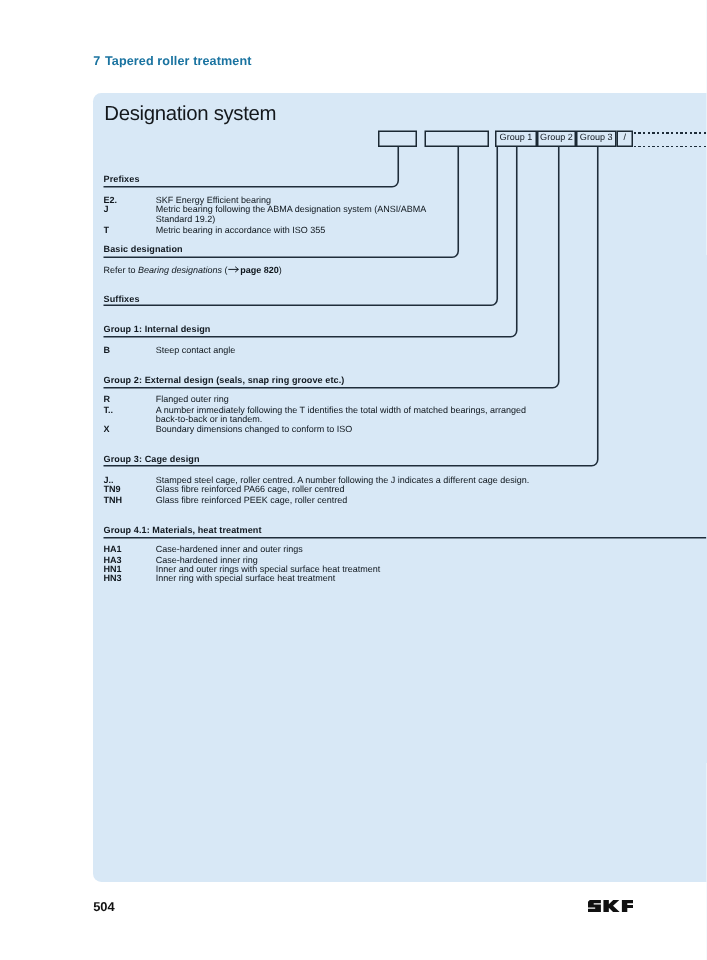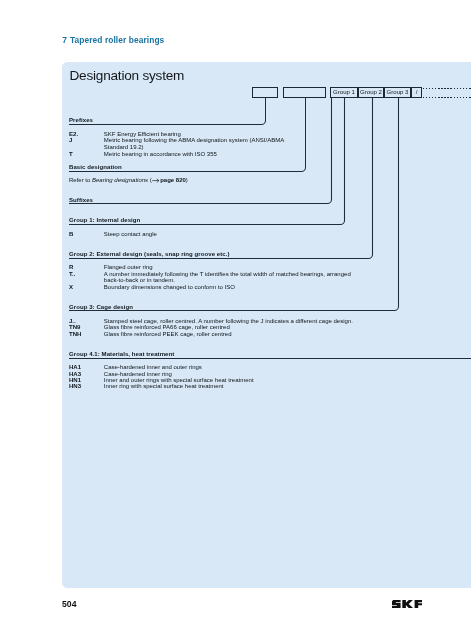--- a/index.html
+++ b/index.html
@@ -43,21 +43,21 @@
   
   .pageno{position:absolute;left:62.1px;top:600.2px;font-size:8.6px;font-weight:bold;color:#111;line-height:1;}
   .logo{position:absolute;left:391.6px;top:600.1px;line-height:0;}
 </style>
 </head>
 <body>
 
 <div class="page">
 
   <div class="chapter">
-    <span class="num">7</span><span>Tapered roller bearings</span>
+    <span class="num">7</span><span>Tapered roller treatment</span>
   </div>
 
   <div class="panel">
     <div class="ptitle">Designation system</div>
 
     <svg class="boxes" width="409" height="46" viewBox="0 0 409 46">
       <g fill="none" stroke="#1b2833" stroke-width="1">
         <rect x="190.5" y="25.5" width="25.0" height="10.0"></rect>
         <rect x="221.5" y="25.5" width="42.0" height="10.0"></rect>
         <rect x="268.5" y="25.5" width="27.0" height="10.0"></rect>

